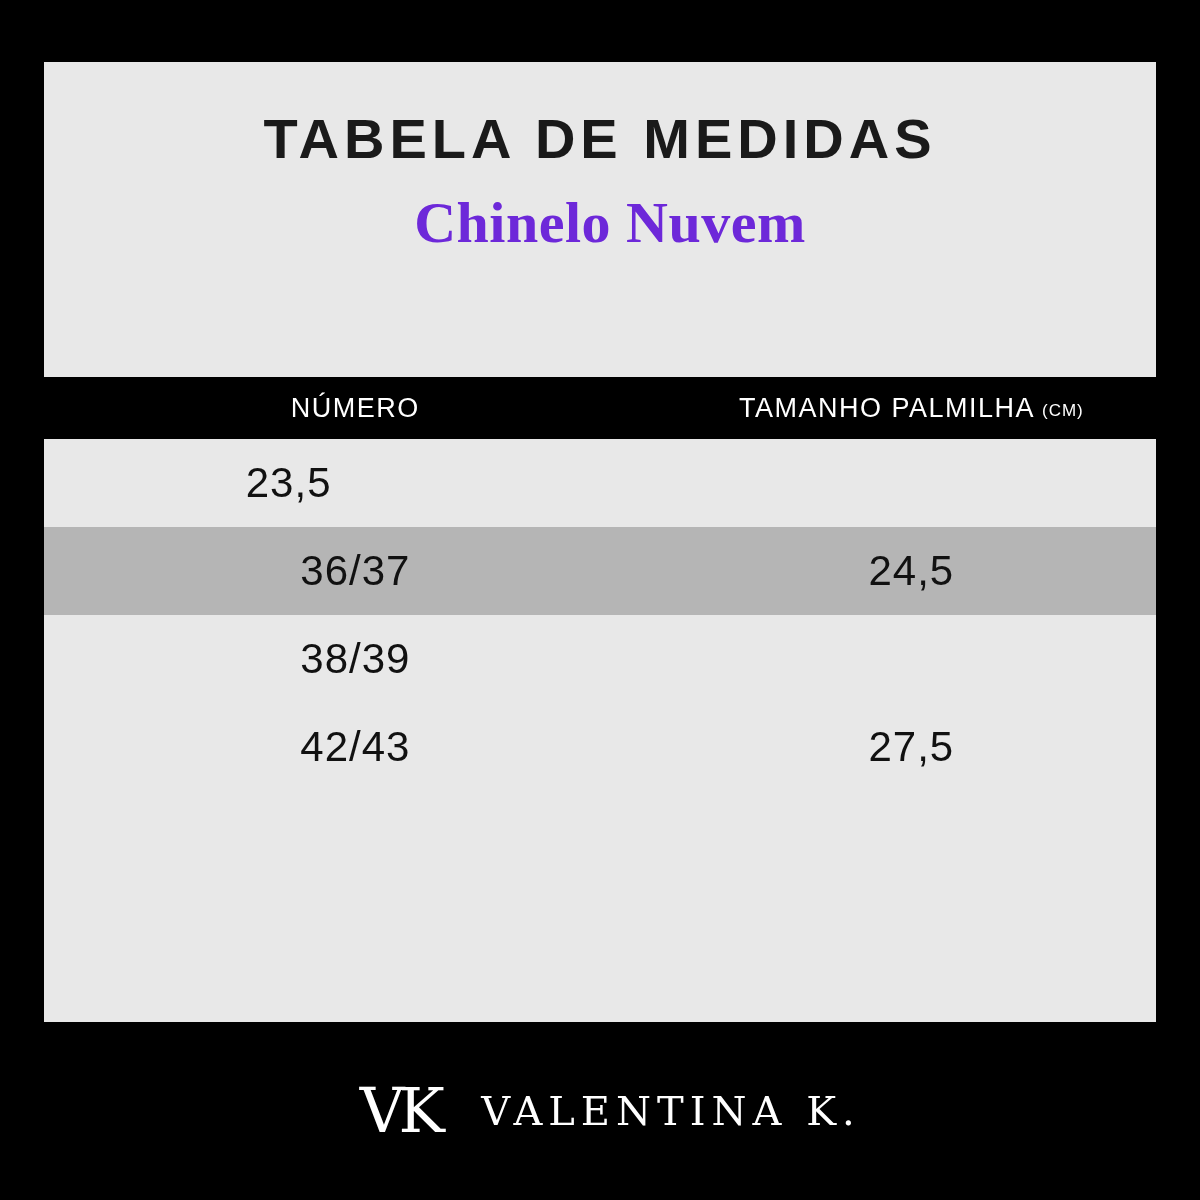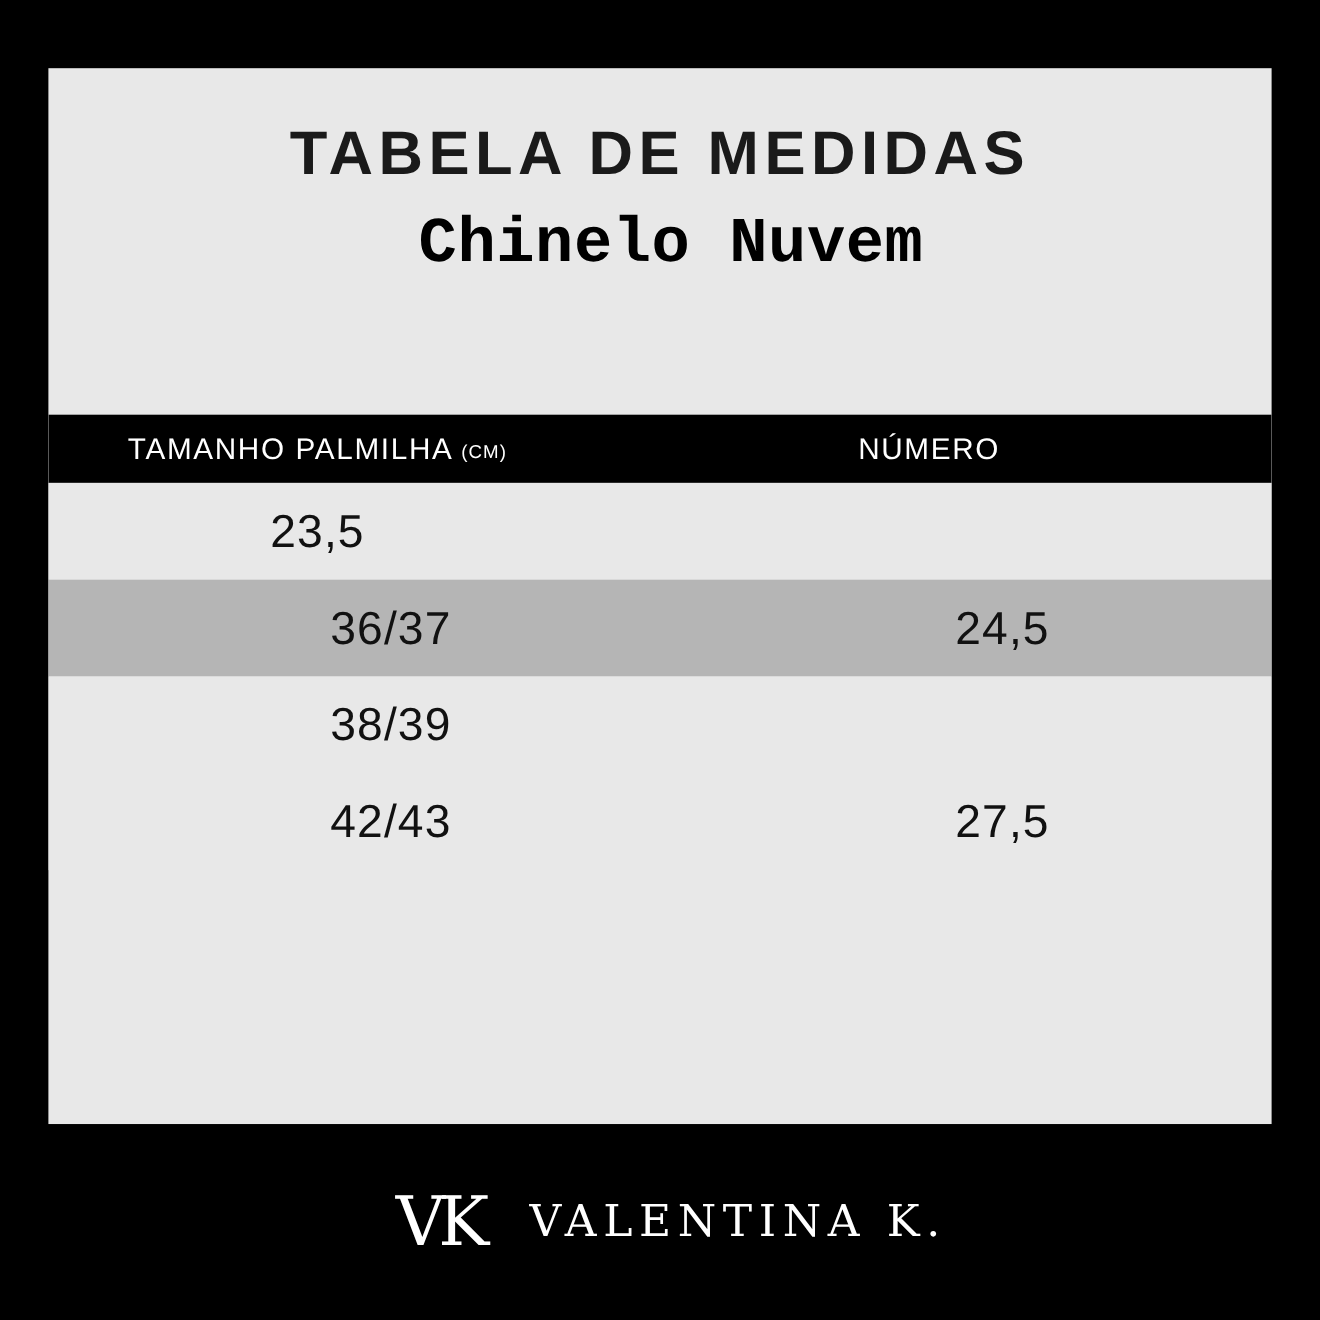--- a/index.html
+++ b/index.html
@@ -42,25 +42,25 @@
     font-family: "Liberation Sans", sans-serif;
     font-weight: 700;
     font-size: 56px;
     letter-spacing: 5px;
     color: #1a1a1a;
     line-height: 1.05;
     margin: 0;
   }
 
   .title-sub {
-    font-family: Liberation Mono, monospace;
+    font-family: Liberation Serif, serif;
     font-weight: bold;
     font-size: 58px;
     letter-spacing: 0.5px;
-    color: #000000;
+    color: #6d28d9;
     margin: 24px 0 0 0;
     line-height: 1.05;
     padding-left: 20px;
   }
 
   
   .table {
     position: absolute;
     left: 0;
     top: 315px;
@@ -162,25 +162,25 @@
   <div class="card">
 
     <div class="card-header">
       <h1 class="title-main">TABELA DE MEDIDAS</h1>
       <h2 class="title-sub">Chinelo Nuvem</h2>
     </div>
 
     <div class="table">
 
       <div class="row header-row">
+        <div class="cell col-a">NÚMERO</div>
         <div class="cell col-b">
           <span>TAMANHO PALMILHA</span>
           <span class="unit">(CM)</span>
         </div>
-        <div class="cell col-a">NÚMERO</div>
       </div>
 
       <div class="row data-row">
         <div class="cell col-b">23,5</div>
       </div>
 
       <div class="row data-row alt">
         <div class="cell col-a">36/37</div>
         <div class="cell col-b">24,5</div>
       </div>

